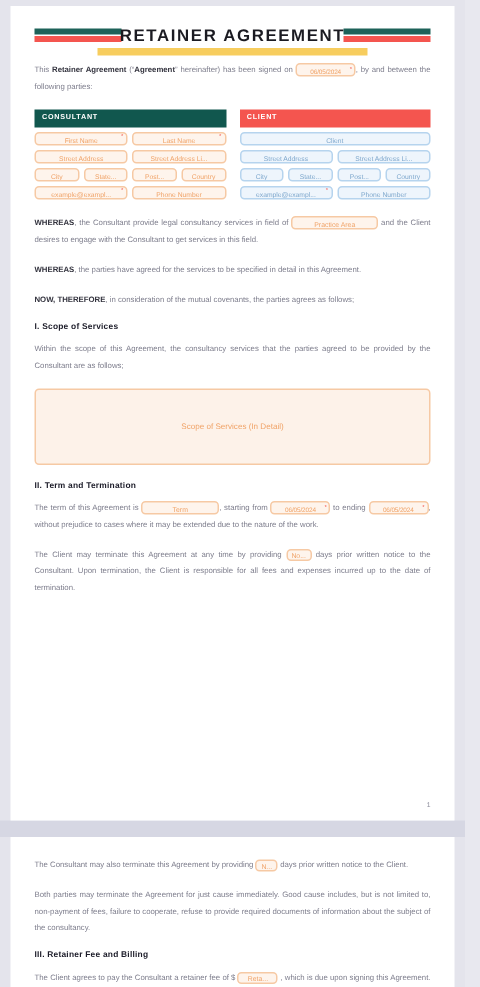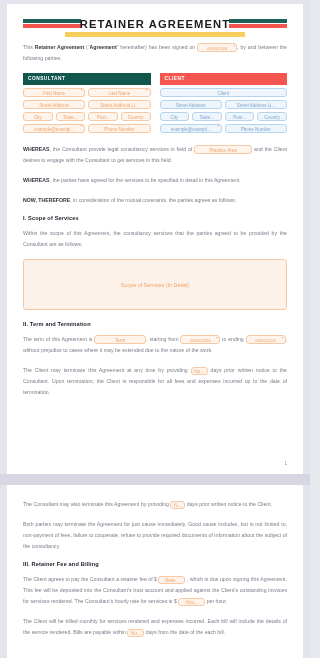--- a/index.html
+++ b/index.html
@@ -12,21 +12,21 @@
   .viewport{width:310px;height:658px;position:relative;background:#e4e4ec;}
 
   .page{
     position:relative;
     background:#ffffff;
     width:296px;
     margin:0 auto;
     box-sizing:border-box;
     padding:0 16px;
   }
-  .page.p1{height:470px;padding-top:12px;}
+  .page.p1{height:543px;padding-top:12px;}
   .page.p2{height:210px;padding-top:14px;}
   .gap{height:11px;background:#d6d7e3;}
   .topstrip{height:4px;background:#e4e4ec;}
 
   
   .hdr{position:relative;height:24px;margin-bottom:2px;}
   .bar{position:absolute;}
   .bar-teal{height:4px;background:#1d6259;}
   .bar-coral{height:4px;background:#f4554f;}
   .bar-l{left:0;width:58px;}

